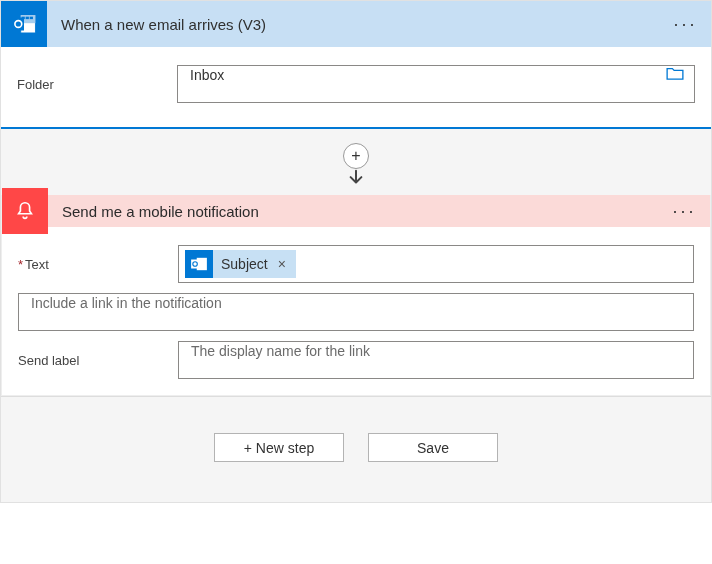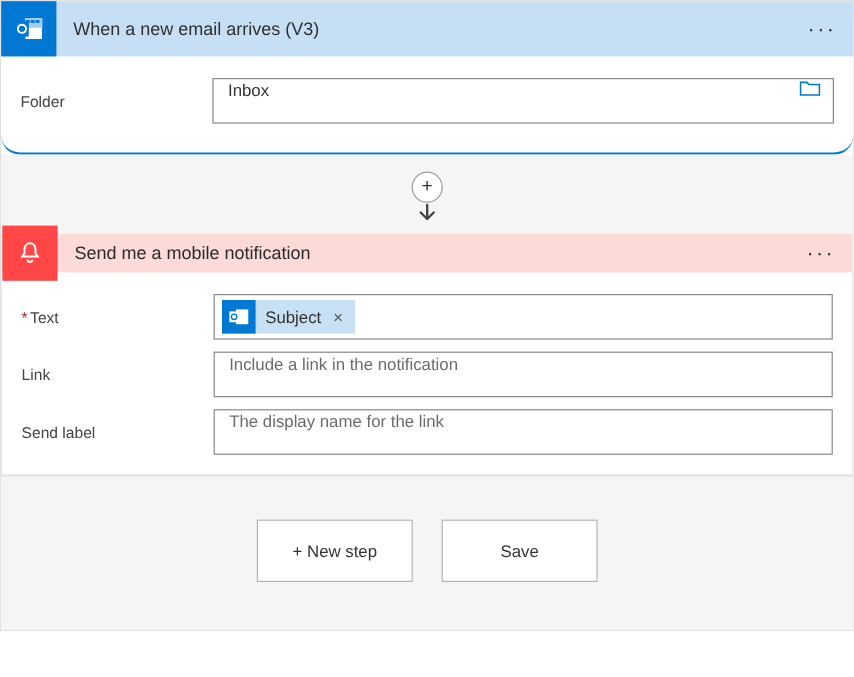--- a/index.html
+++ b/index.html
@@ -6,21 +6,21 @@
   body {
     margin: 0;
     font-family: "Segoe UI", -apple-system, Arial, sans-serif;
     font-size: 14px;
     color: #323130;
     background: #fff;
     width: 712px;
   }
   .frame { border: 1px solid #e1e1e1; }
   
-  .trigger-card { border-bottom: 2px solid #0078d4; background:#fff;border-radius:16px; }
+  .trigger-card { border-bottom: 2px solid #0078d4; background:#fff; }
   .trigger-header {
     display: flex; align-items: center;
     background: #c7dff4;
     height: 46px;
     padding: 0 14px 0 0;
     gap: 14px;
   }
   .trigger-icon-box {
     width: 46px; height: 46px; background: #0078d4;
     display:flex; align-items:center; justify-content:center;
@@ -86,21 +86,21 @@
     display:flex; align-items:center; justify-content:center;
   }
   .token-x { color:#555; cursor:pointer; padding:0 2px; }
   
   .footer {
     background:#f5f5f5; border-top:1px solid #ddd;
     display:flex; justify-content:center; gap:24px;
     padding:36px 0 40px 0;
   }
   .btn {
-    min-width:130px; height:52px; border:1px solid #b3b3b3; background:#fff;
+    min-width:130px; height:29px; border:1px solid #b3b3b3; background:#fff;
     display:flex; align-items:center; justify-content:center;
     font-size:14px; color:#333; cursor:pointer;
   }
 </style>
 </head>
 <body>
 
 <div class="frame">
 
   <div class="trigger-card">
@@ -160,21 +160,20 @@
                   <rect x="2" y="8" width="14" height="16" fill="#fff"></rect>
                   <circle cx="9" cy="16" r="4" fill="none" stroke="#0078d4" stroke-width="2"></circle>
                 </svg>
               </span>
               <span>Subject</span>
               <span class="token-x">×</span>
             </span>
           </div>
         </div>
         <div class="form-row">
-          <div class="form-label">Link</div>
           <div class="input-wrap">
             <input placeholder="Include a link in the notification" style="">
           </div>
         </div>
         <div class="form-row" style="margin-bottom:0">
           <div class="form-label">Send label</div>
           <div class="input-wrap">
             <input placeholder="The display name for the link" style="">
           </div>
         </div>

